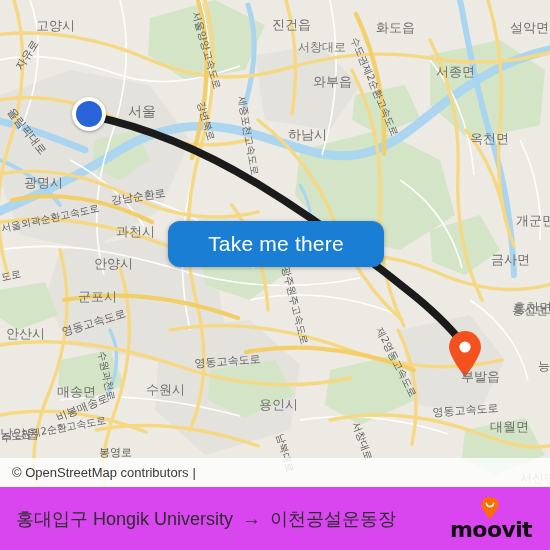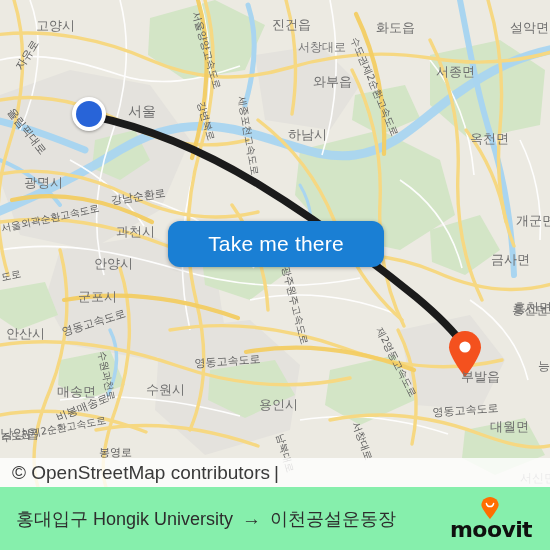--- a/index.html
+++ b/index.html
@@ -63,32 +63,32 @@
   }
 
   
   #attribution {
     position: absolute;
     left: 0; bottom: 0;
     width: 550px; height: 29px;
     background: rgba(255,255,255,0.80);
     display: flex; align-items: center;
     padding-left: 12px;
-    font-size: 19px;
+    font-size: 13px;
     color: #3a3a3a;
     white-space: nowrap;
   }
   .attr-sep { margin: 0 4px; }
 
   
   #footer {
     position: absolute;
     left: 0; top: 487px;
     width: 550px; height: 63px;
-    background: #86efac;
+    background: #d946ef;
     display: flex;
     align-items: center;
     justify-content: space-between;
     padding: 0 18px 0 16px;
   }
   #route-title {
     display: flex;
     align-items: center;
     font-size: 18px;
     color: #2d2d2d;

